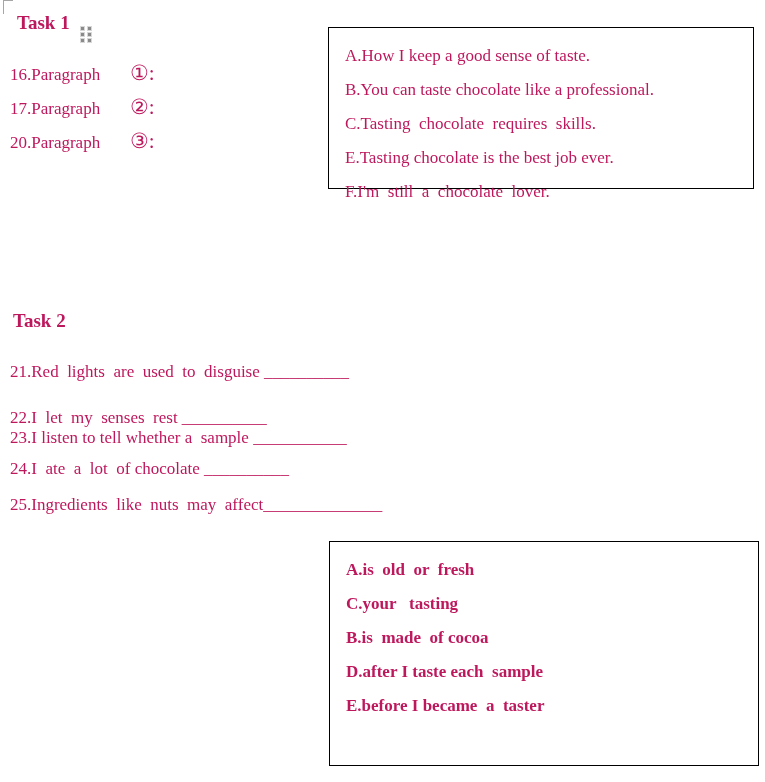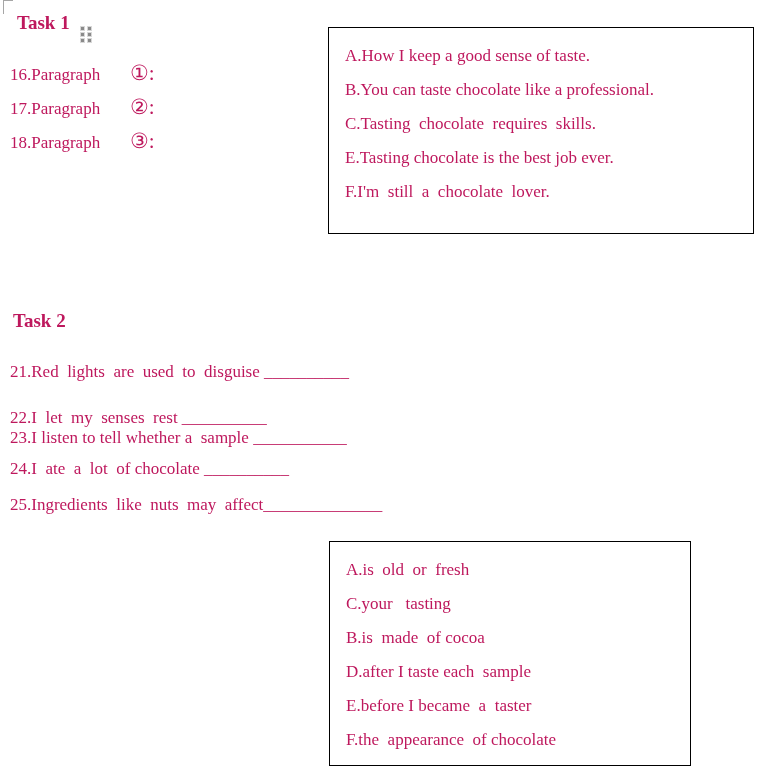--- a/index.html
+++ b/index.html
@@ -59,22 +59,22 @@
   .t1-label { display: inline-block; width: 120px; white-space: pre; }
   .t1-num   { font-size: 21px; white-space: pre; }
 
   
   .opt-box {
     border: 1.5px solid #000000;
     background: #ffffff;
     box-sizing: border-box;
     padding: 11px 6px 0 16px;
   }
-  #box1 { left: 328px; top: 27px;  width: 426px; height: 207px; }
-  #box2 { left: 329px; top: 541px; width: 362px; height: 225px; }
+  #box1 { left: 328px; top: 27px;  width: 426px; height: 162px; }
+  #box2 { left: 329px; top: 541px; width: 430px; height: 225px; font-weight: bold; }
   .opt-line {
     font-size: 17px;
     line-height: 34px;
     white-space: pre-wrap;
   }
 
   
   .t2-row {
     left: 10px;
     font-size: 17px;
@@ -101,21 +101,21 @@
 
   <div class="abs t1-row" style="top:61px;">
     <span class="t1-label">16.Paragraph</span>
       <span class="t1-num">①:</span>
   </div>
   <div class="abs t1-row" style="top:95px;">
     <span class="t1-label">17.Paragraph</span>
       <span class="t1-num">②:</span>
   </div>
   <div class="abs t1-row" style="top:129px;">
-    <span class="t1-label">18.Paragraph</span>
+    <span class="t1-label">20.Paragraph</span>
       <span class="t1-num">③:</span>
   </div>
 
   <div id="box1" class="abs opt-box">
     <div class="opt-line">A.How I keep a good sense of taste.</div>
     <div class="opt-line">B.You can taste chocolate like a professional.</div>
     <div class="opt-line">C.Tasting  chocolate  requires  skills.</div>
     <div class="opt-line">E.Tasting chocolate is the best job ever.</div>
     <div class="opt-line">F.I'm  still  a  chocolate  lover.</div>
   </div>
@@ -127,16 +127,15 @@
   <div class="abs t2-row line" style="top:428px;">23.I listen to tell whether a  sample ___________</div>
   <div class="abs t2-row line" style="top:459px;">24.I  ate  a  lot  of chocolate __________</div>
   <div class="abs t2-row line" style="top:495px;">25.Ingredients  like  nuts  may  affect______________</div>
 
   <div id="box2" class="abs opt-box">
     <div class="opt-line">A.is  old  or  fresh</div>
     <div class="opt-line">C.your   tasting</div>
     <div class="opt-line">B.is  made  of cocoa</div>
     <div class="opt-line">D.after I taste each  sample</div>
     <div class="opt-line">E.before I became  a  taster</div>
-    <div class="opt-line">F.the  appearance  of chocolate</div>
   </div>
 
 </div>
 
 </body></html>

